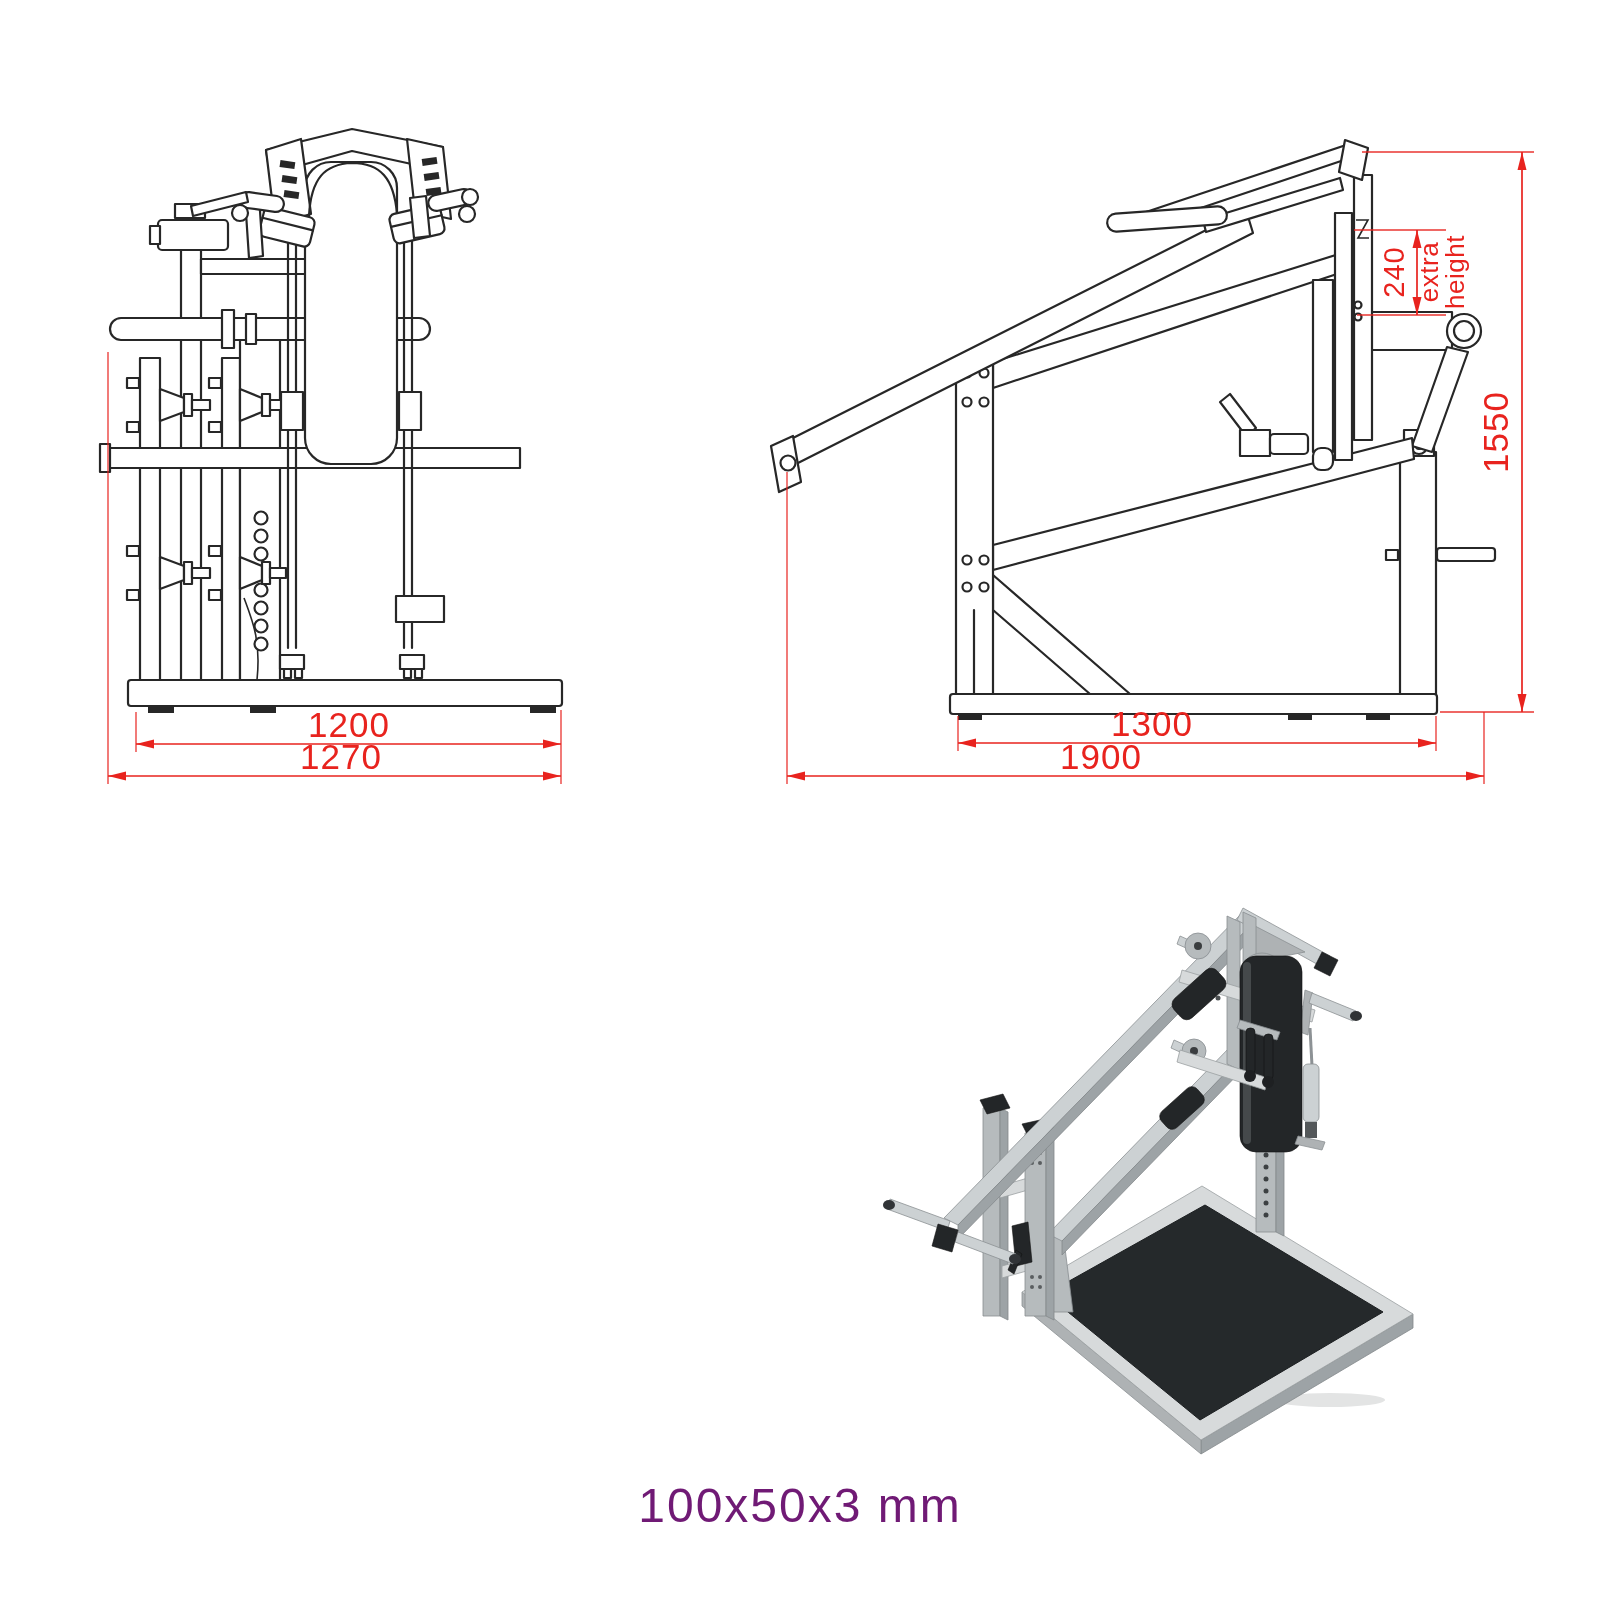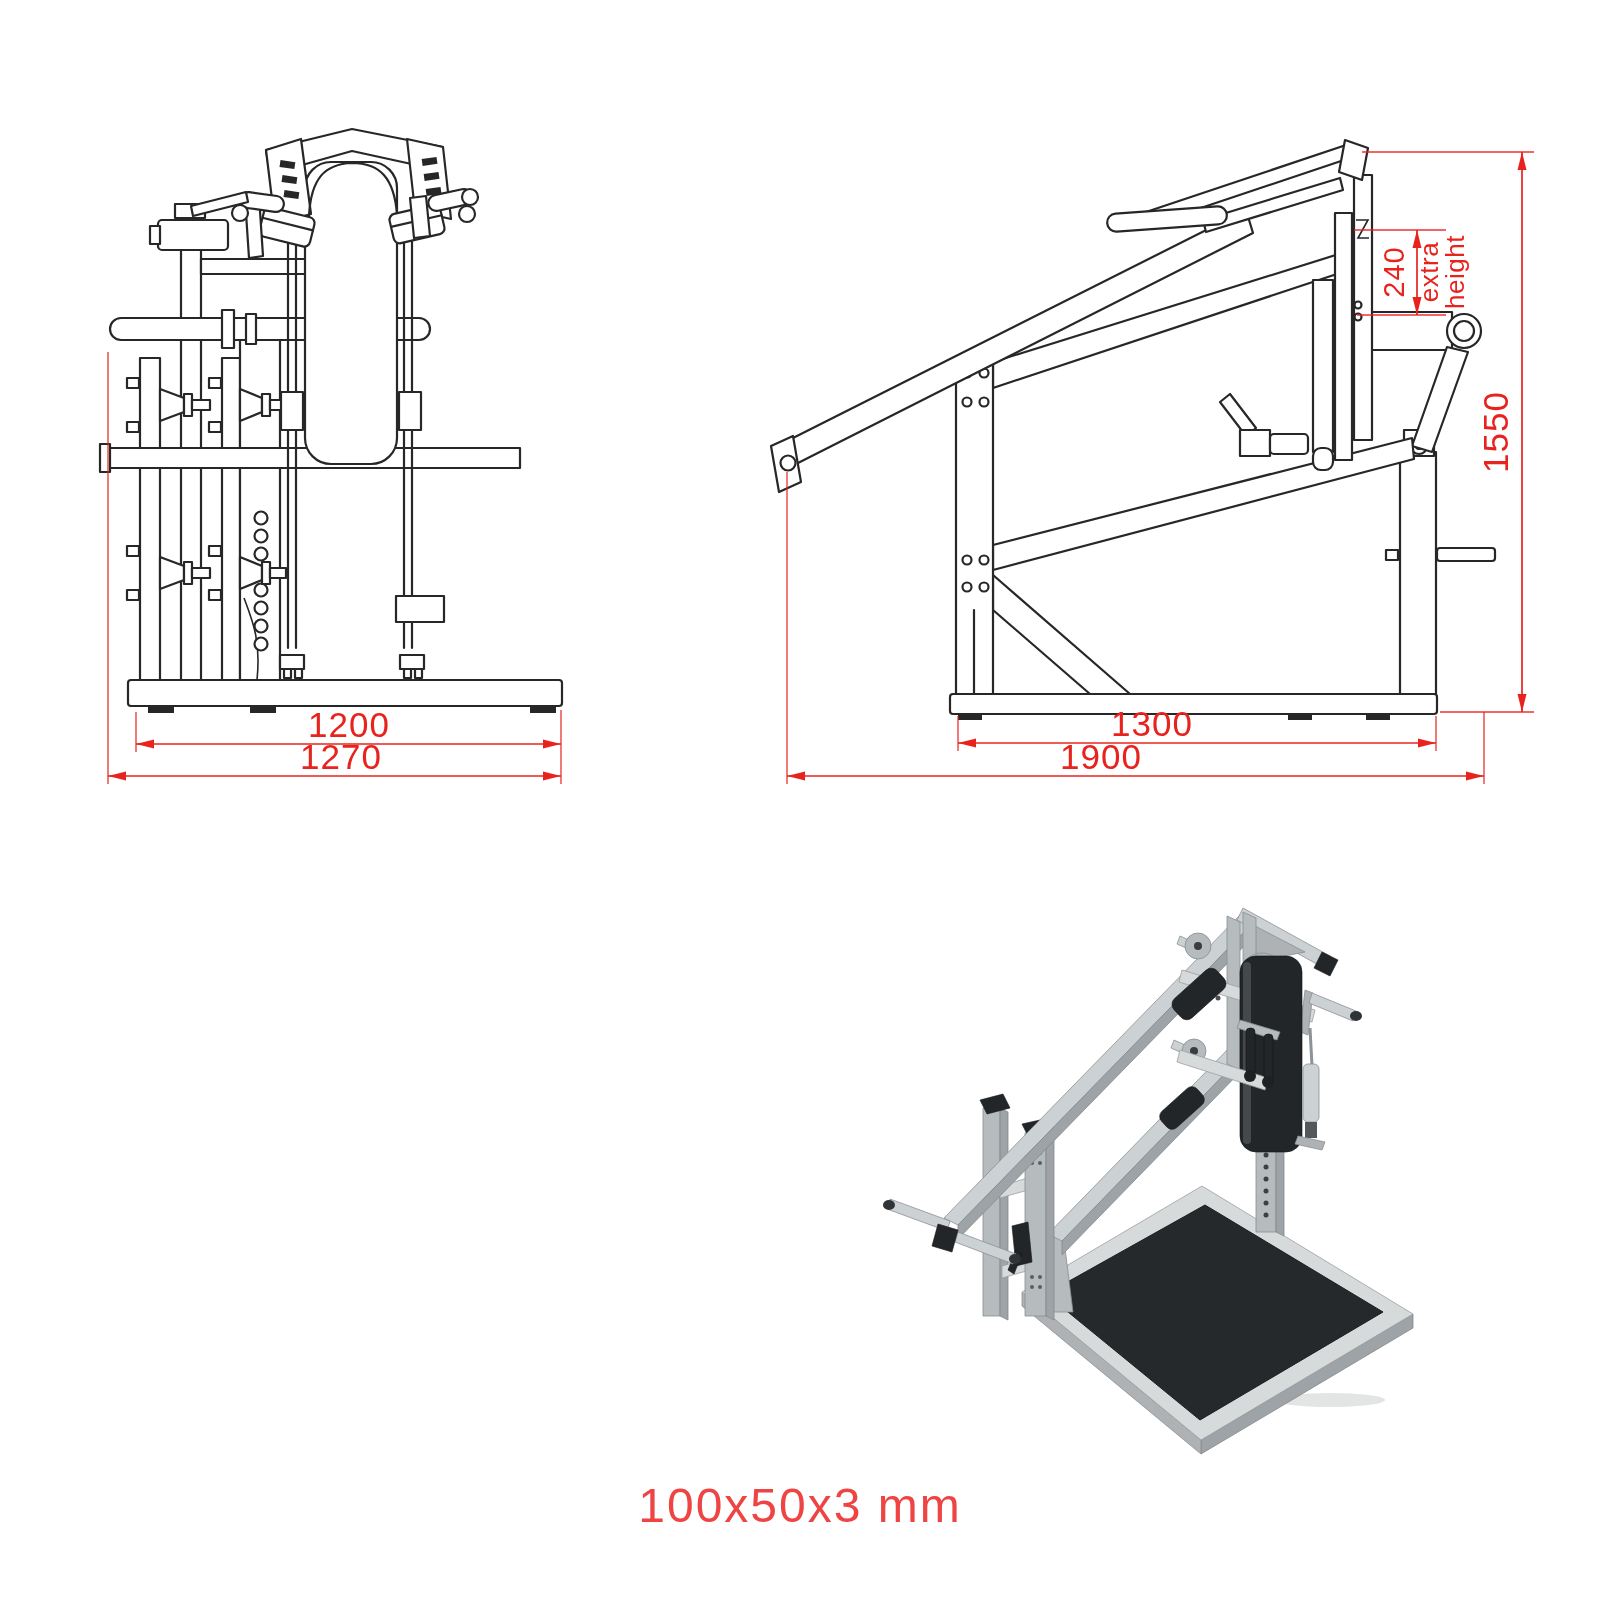--- a/index.html
+++ b/index.html
@@ -20,21 +20,21 @@
   .rtn{fill:#e8231e;font-family:"Liberation Sans",sans-serif;font-size:26px;letter-spacing:.5px;text-anchor:middle;}
   
   .g1{fill:#ccd1d3;stroke:#8b9093;stroke-width:.8;}
   .g2{fill:#9da3a6;stroke:#84898c;stroke-width:.8;}
   .g3{fill:#d7dadb;stroke:#9a9fa1;stroke-width:.8;}
   .g4{fill:#aeb2b4;stroke:#8b9093;stroke-width:.8;}
   .g5{fill:#b6bbbd;stroke:#888d90;stroke-width:.8;}
   .blk{fill:#232628;stroke:#111;stroke-width:.6;}
   .mat{fill:#25292b;stroke:#1c1f21;stroke-width:1;}
   #caption{position:absolute;left:0;top:1478px;width:1600px;text-align:center;
-           color:#ef4444;font-size:48px;letter-spacing:2px;font-weight:400;}
+           color:#701a75;font-size:48px;letter-spacing:2px;font-weight:400;}
 </style>
 </head>
 <body>
 
 <div id="sheet">
 <svg width="1600" height="1600" viewBox="0 0 1600 1600">
 
   <g>
 
     <g>

